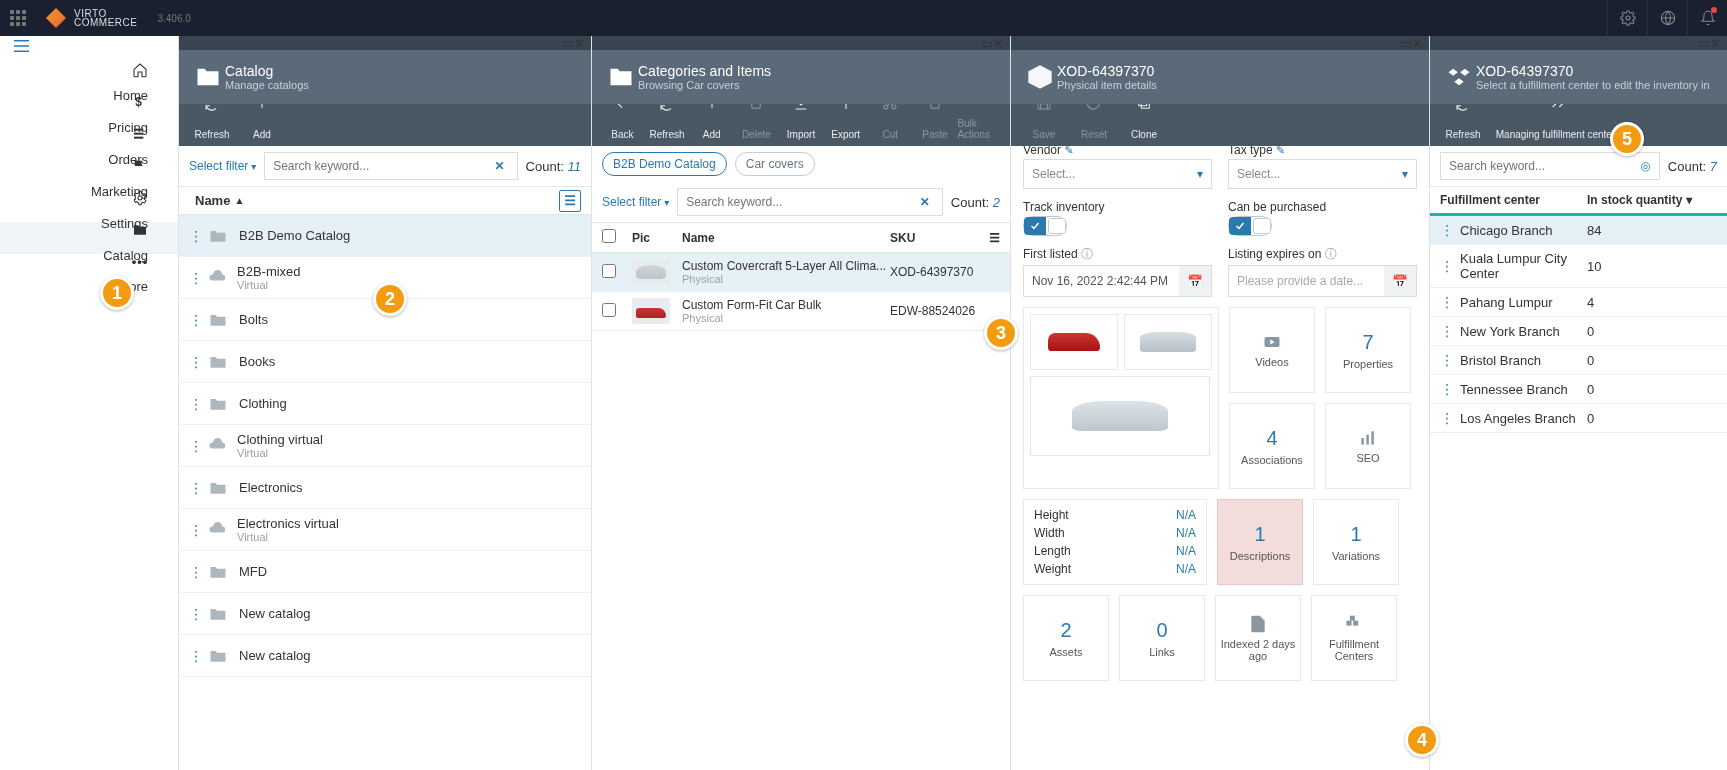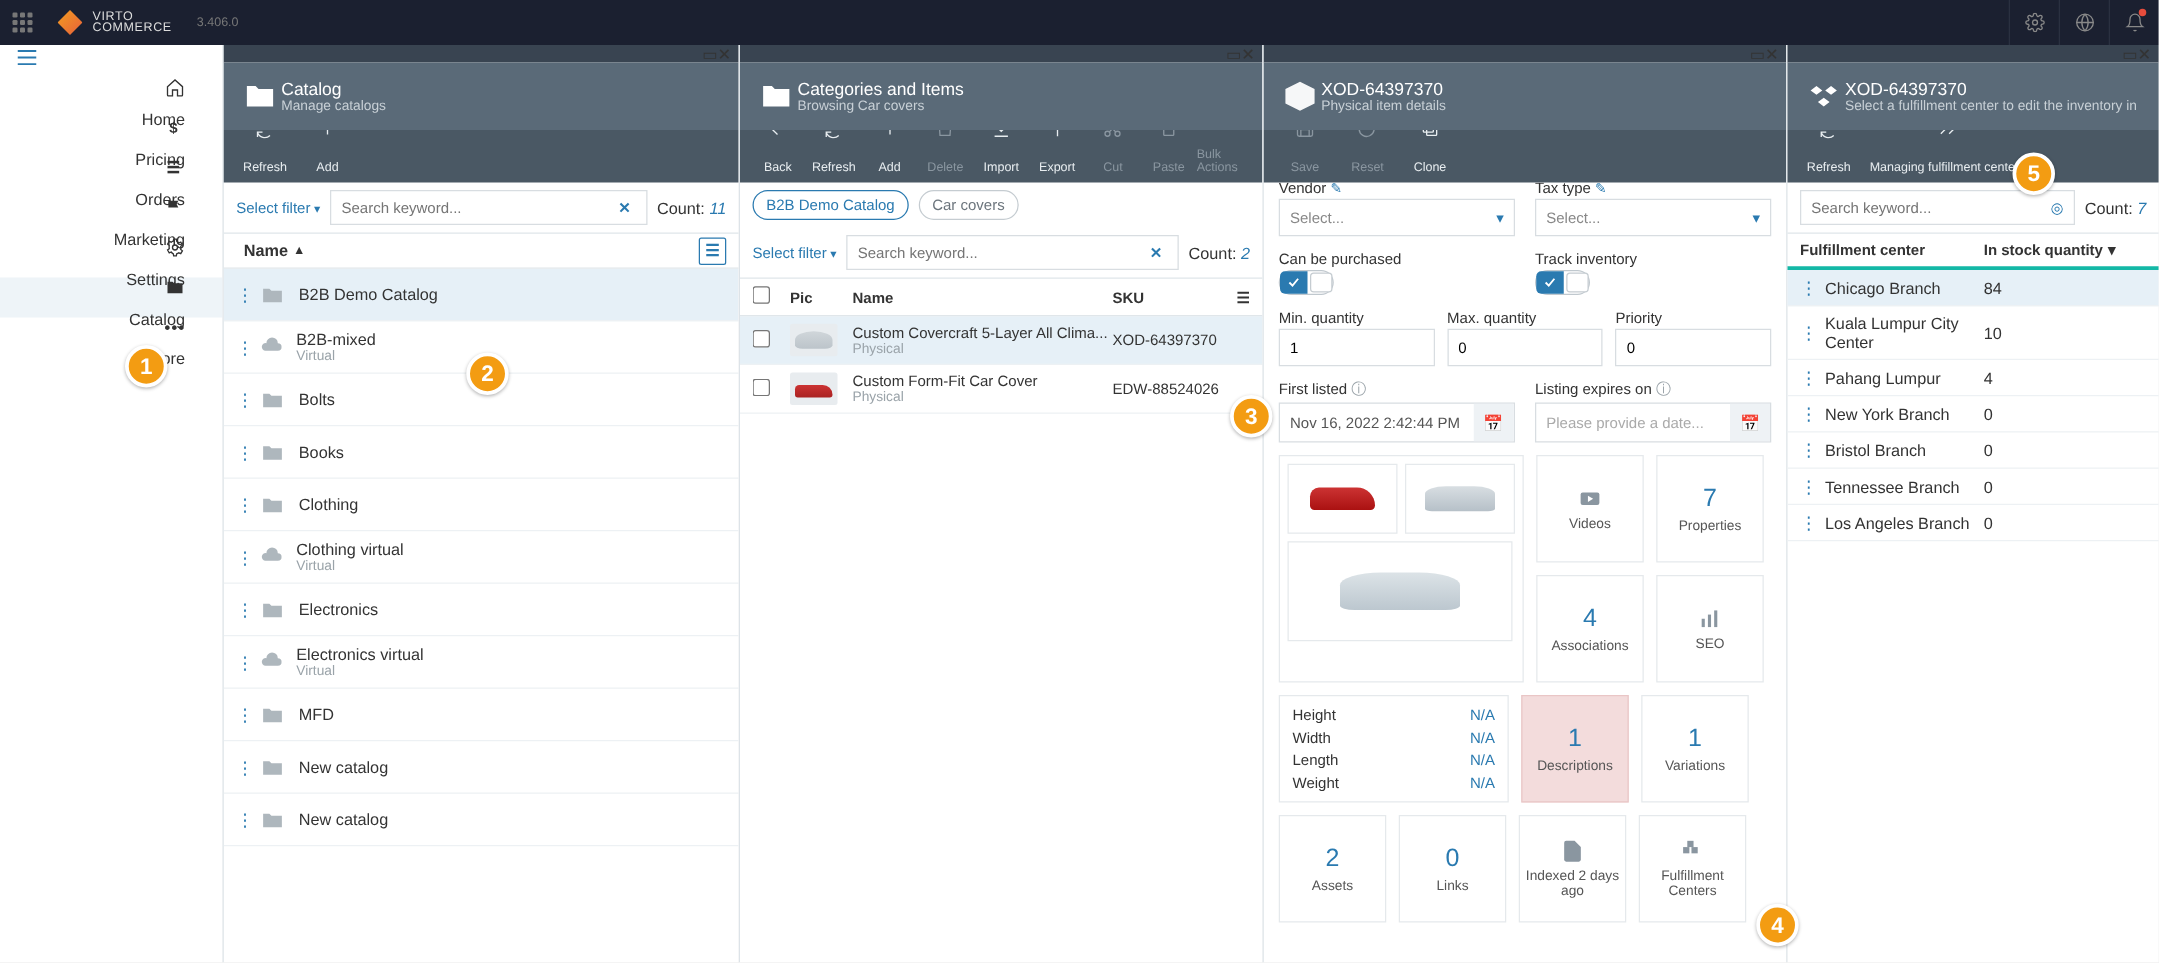--- a/index.html
+++ b/index.html
@@ -534,21 +534,21 @@
               <div class="item-sub">Physical</div>
             </div>
             <div class="sku">XOD-64397370</div>
           </div>
           <div class="item-row">
             <div class="chk"><input type="checkbox" style=""></div>
             <div class="pic">
               <div class="thumb red"></div>
             </div>
             <div class="nm">
-              <div>Custom Form-Fit Car Cover</div>
+              <div>Custom Form-Fit Car Bulk</div>
               <div class="item-sub">Physical</div>
             </div>
             <div class="sku">EDW-88524026</div>
           </div>
         </div>
       <div class="numbadge" style="top:280px; left:392px;">3</div>
     </div>
 
     <div class="blade" style="width:419px; position:relative;">
       <div class="bheader-top-gap">
@@ -598,47 +598,42 @@
           </div>
           <div>
             <span class="lbl"><span>Tax type</span> <span class="pencil">✎</span></span>
             <div class="sel">
                 <span>Select...</span>
                 <span style="color:#2a7ab0;">▾</span>
               </div>
           </div>
         </div>
         <div class="two-col">
+          <div>
+            <span class="lbl">Track inventory</span><br>
+            <span class="toggle on">
+                <span class="knob">
+                  <svg width="12" height="12" viewBox="0 0 24 24" stroke="#fff" stroke-width="3" fill="none">
+                    <path d="M5 12l5 5 9-11"></path>
+                  </svg>
+                </span>
+                <span class="knob-off"></span>
+              </span>
+          </div>
           <div>
             <span class="lbl">Can be purchased</span><br>
             <span class="toggle on">
                 <span class="knob">
                   <svg width="12" height="12" viewBox="0 0 24 24" stroke="#fff" stroke-width="3" fill="none">
                     <path d="M5 12l5 5 9-11"></path>
                   </svg>
                 </span>
                 <span class="knob-off"></span>
               </span>
           </div>
-          <div>
-            <span class="lbl">Track inventory</span><br>
-            <span class="toggle on">
-                <span class="knob">
-                  <svg width="12" height="12" viewBox="0 0 24 24" stroke="#fff" stroke-width="3" fill="none">
-                    <path d="M5 12l5 5 9-11"></path>
-                  </svg>
-                </span>
-                <span class="knob-off"></span>
-              </span>
-          </div>
-        </div>
-        <div class="three-col">
-          <div><span class="lbl">Min. quantity</span><input class="inp" style="width: 100%;" value="1"></div>
-          <div><span class="lbl">Max. quantity</span><input class="inp" style="width: 100%;" value="0"></div>
-          <div><span class="lbl">Priority</span><input class="inp" style="width: 100%;" value="0"></div>
         </div>
         <div class="two-col">
           <div>
             <span class="lbl"><span>First listed</span> <span style="color:#9aa3a9;">ⓘ</span></span>
             <div class="dateinp">
                 <div class="txt">Nov 16, 2022 2:42:44 PM</div>
                 <div class="cal">📅</div>
               </div>
           </div>
           <div>

